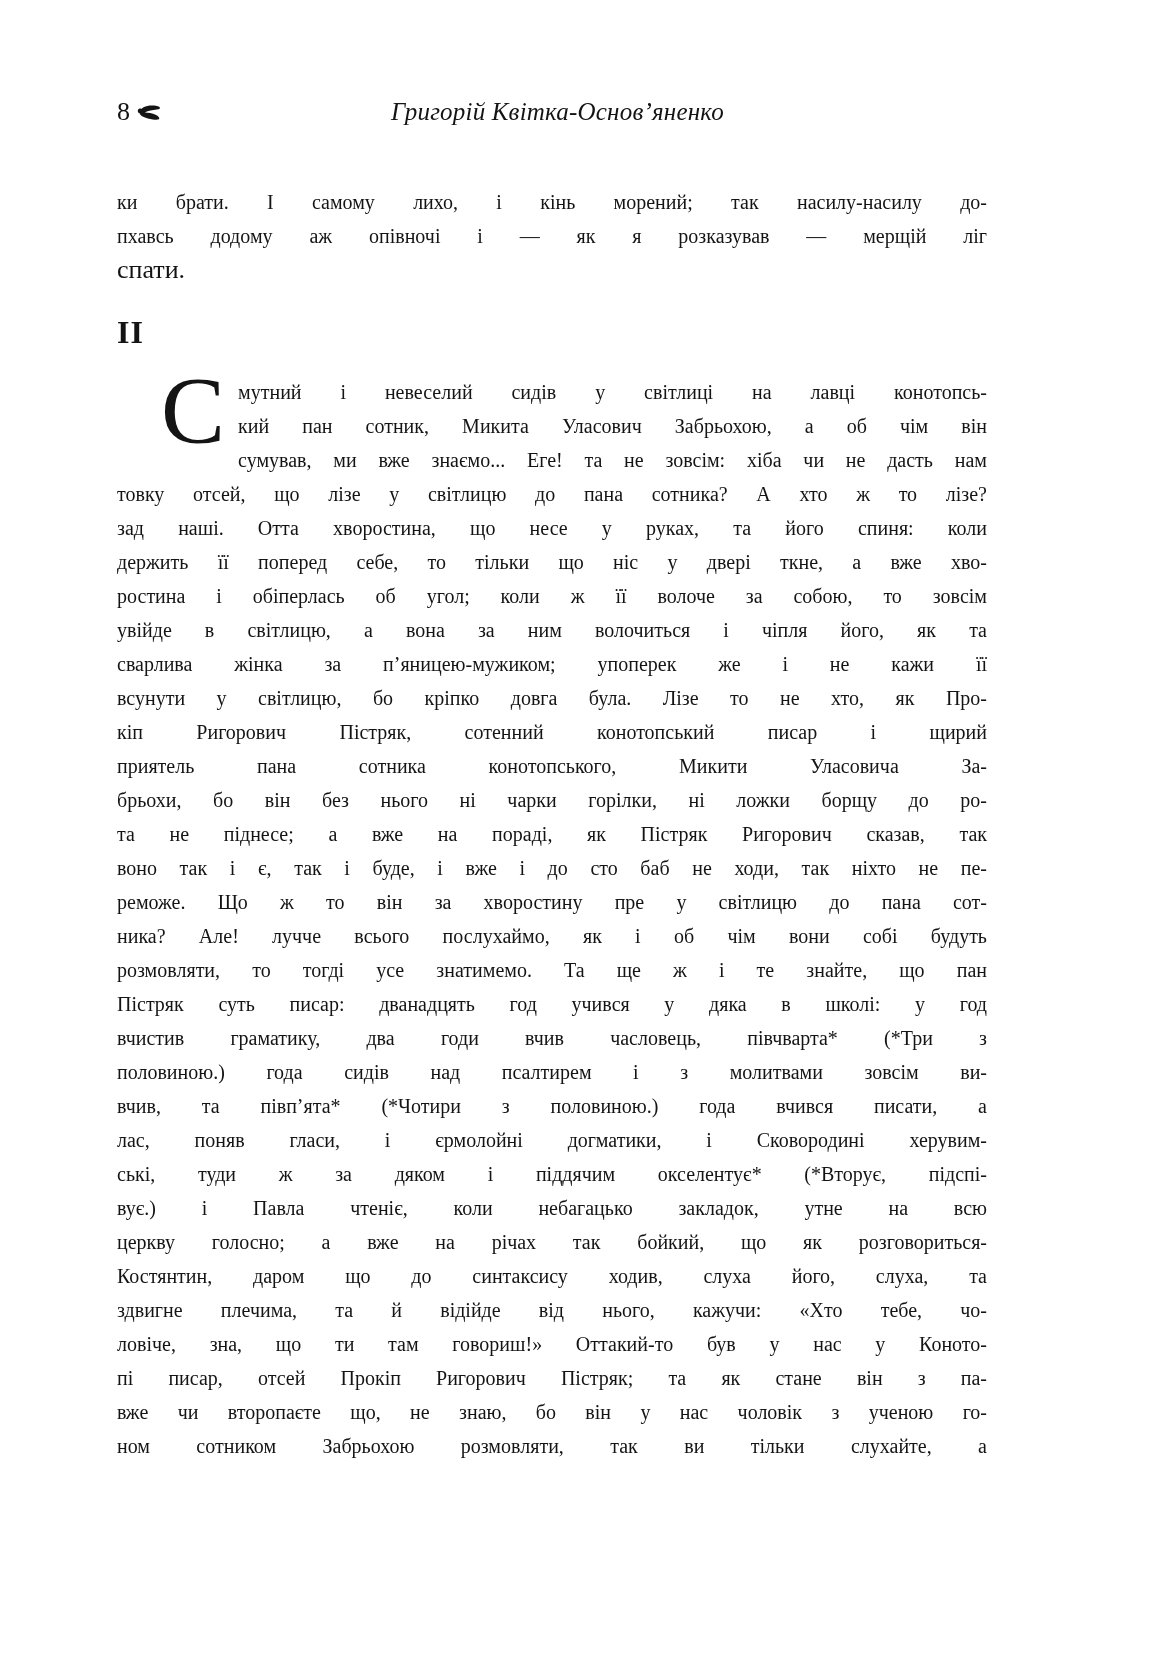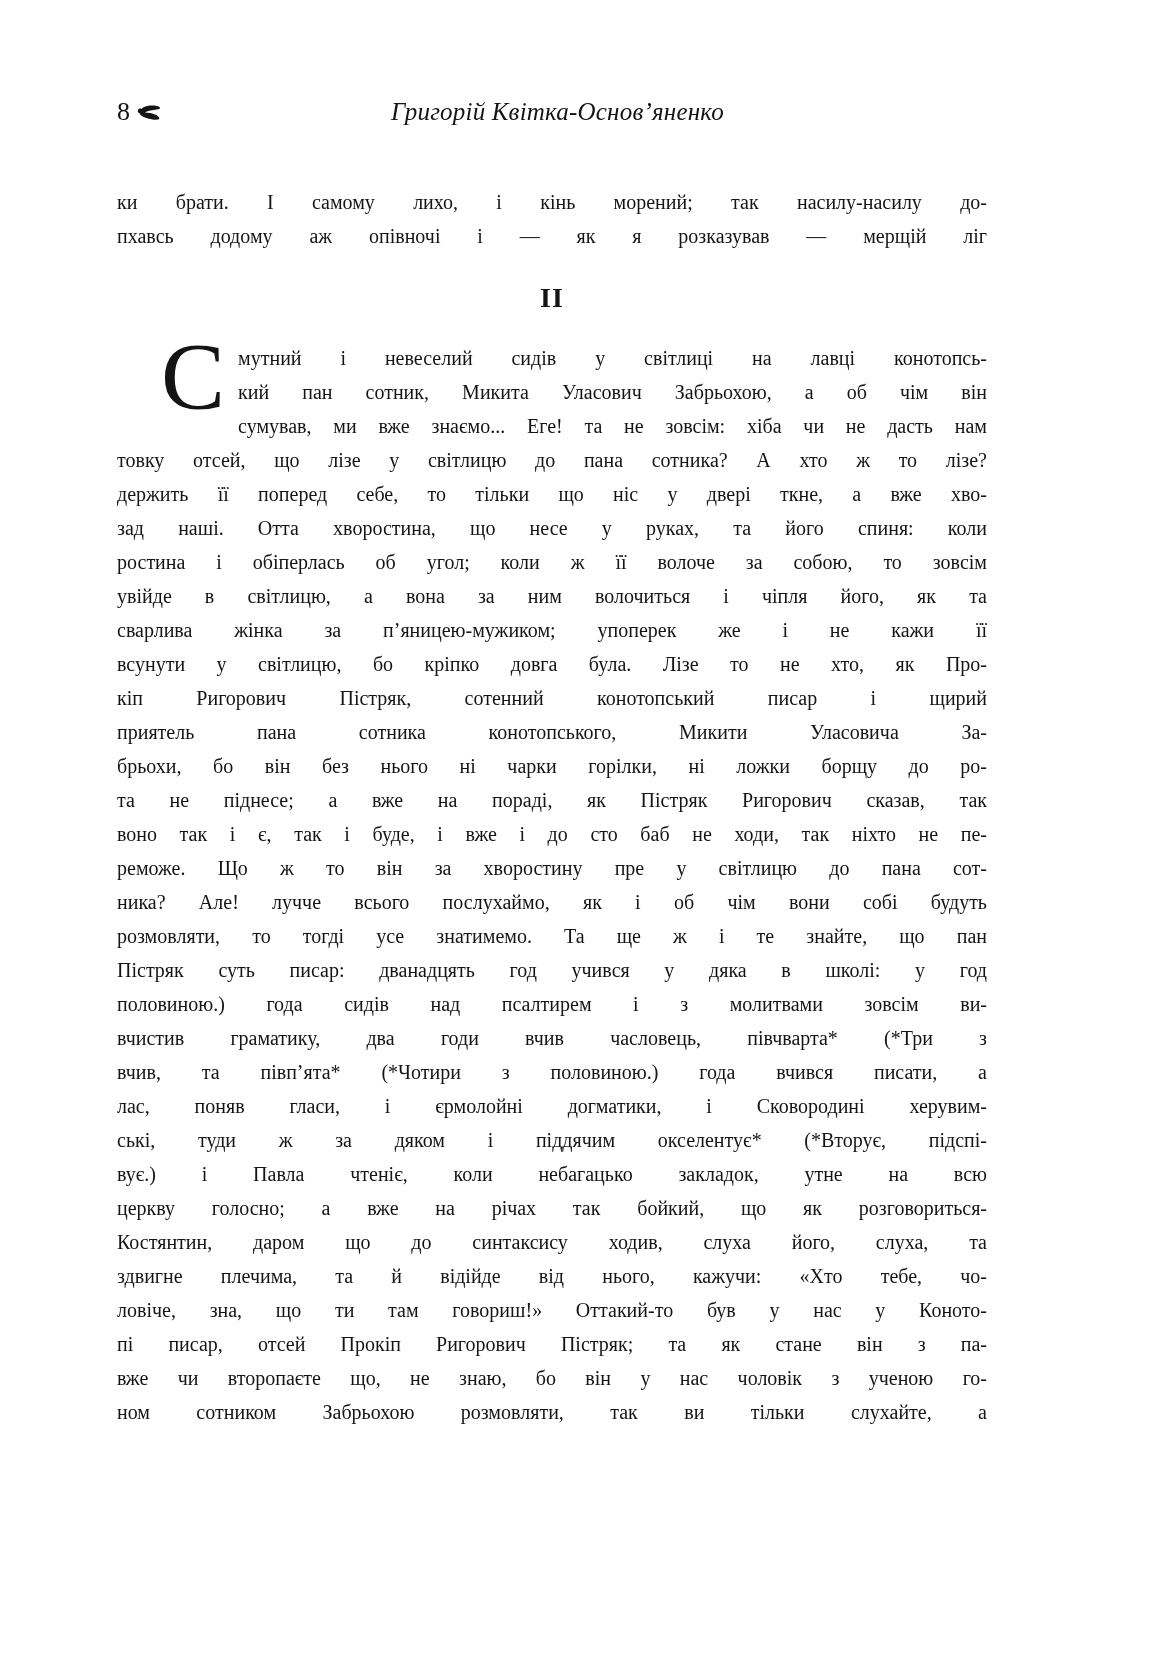--- a/index.html
+++ b/index.html
@@ -58,24 +58,24 @@
     text-align: justify;
     text-align-last: justify;
     word-spacing: 0.5px;
   }
   .paragraph-lastline {
     font-size: 26px;
     line-height: 34px;
     text-align: left;
   }
   .chapter-heading {
-    font-size: 28px;
+    font-size: 32px;
     line-height: 34px;
     font-weight: 700;
-    text-align: center;
+    text-align: left;
     letter-spacing: 1px;
     margin: 28px 0 26px 0;
   }
   .dropcap-para { overflow: visible; }
   .dropcap {
     float: left;
     font-size: 96px;
     line-height: 68px;
     height: 68px;
     margin: 0 13px 0 44px;
@@ -100,46 +100,47 @@
     </span>
     <span class="running-title">Григорій Квітка-Основ’яненко</span>
   </header>
 
   <section class="text-block">
 
     <div class="paragraph continuation">
         <div class="line">ки брати. І самому лихо, і кінь морений; так насилу-насилу до-</div>
         <div class="line">пхавсь додому аж опівночі і — як я розказував — мерщій ліг</div>
       </div>
+    <div class="paragraph-lastline">спати.</div>
 
     <h2 class="chapter-heading">II</h2>
 
     <div class="paragraph dropcap-para">
       <span class="dropcap">С</span>
     <div class="line">мутний і невеселий сидів у світлиці на лавці конотопсь-</div>
         <div class="line">кий пан сотник, Микита Уласович Забрьохою, а об чім він</div>
         <div class="line">сумував, ми вже знаємо... Еге! та не зовсім: хіба чи не дасть нам</div>
         <div class="line">товку отсей, що лізе у світлицю до пана сотника? А хто ж то лізе?</div>
+        <div class="line">зад наші. Отта хворостина, що несе у руках, та його спиня: коли</div>
         <div class="line">держить її поперед себе, то тільки що ніс у двері ткне, а вже хво-</div>
-        <div class="line">зад наші. Отта хворостина, що несе у руках, та його спиня: коли</div>
         <div class="line">ростина і обіперлась об угол; коли ж її волоче за собою, то зовсім</div>
         <div class="line">увійде в світлицю, а вона за ним волочиться і чіпля його, як та</div>
         <div class="line">сварлива жінка за п’яницею-мужиком; упоперек же і не кажи її</div>
         <div class="line">всунути у світлицю, бо кріпко довга була. Лізе то не хто, як Про-</div>
         <div class="line">кіп Ригорович Пістряк, сотенний конотопський писар і щирий</div>
         <div class="line">приятель пана сотника конотопського, Микити Уласовича За-</div>
         <div class="line">брьохи, бо він без нього ні чарки горілки, ні ложки борщу до ро-</div>
         <div class="line">та не піднесе; а вже на пораді, як Пістряк Ригорович сказав, так</div>
         <div class="line">воно так і є, так і буде, і вже і до сто баб не ходи, так ніхто не пе-</div>
         <div class="line">реможе. Що ж то він за хворостину пре у світлицю до пана сот-</div>
         <div class="line">ника? Але! лучче всього послухаймо, як і об чім вони собі будуть</div>
         <div class="line">розмовляти, то тогді усе знатимемо. Та ще ж і те знайте, що пан</div>
         <div class="line">Пістряк суть писар: дванадцять год учився у дяка в школі: у год</div>
+        <div class="line">вчистив граматику, два годи вчив часловець, півчварта* (*Три з</div>
         <div class="line">половиною.) года сидів над псалтирем і з молитвами зовсім ви-</div>
-        <div class="line">вчистив граматику, два годи вчив часловець, півчварта* (*Три з</div>
         <div class="line">вчив, та півп’ята* (*Чотири з половиною.) года вчився писати, а</div>
         <div class="line">лас, поняв гласи, і єрмолойні догматики, і Сковородині херувим-</div>
         <div class="line">ські, туди ж за дяком і піддячим окселентує* (*Вторує, підспі-</div>
         <div class="line">вує.) і Павла чтеніє, коли небагацько закладок, утне на всю</div>
         <div class="line">церкву голосно; а вже на річах так бойкий, що як розговориться-</div>
         <div class="line">Костянтин, даром що до синтаксису ходив, слуха його, слуха, та</div>
         <div class="line">здвигне плечима, та й відійде від нього, кажучи: «Хто тебе, чо-</div>
         <div class="line">ловіче, зна, що ти там говориш!» Оттакий-то був у нас у Коното-</div>
         <div class="line">пі писар, отсей Прокіп Ригорович Пістряк; та як стане він з па-</div>
         <div class="line">вже чи второпаєте що, не знаю, бо він у нас чоловік з ученою го-</div>

